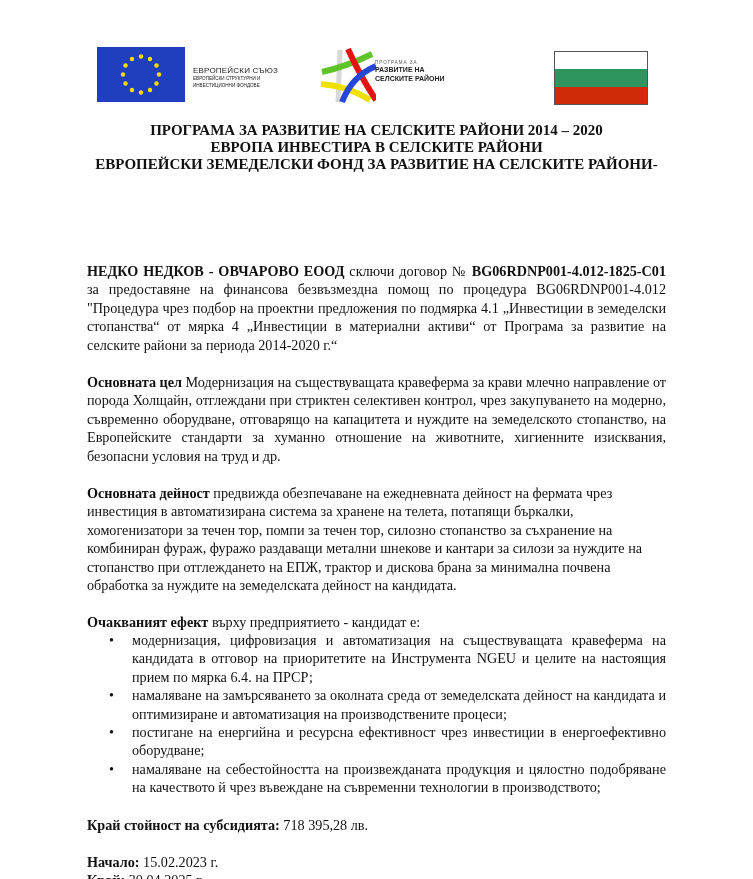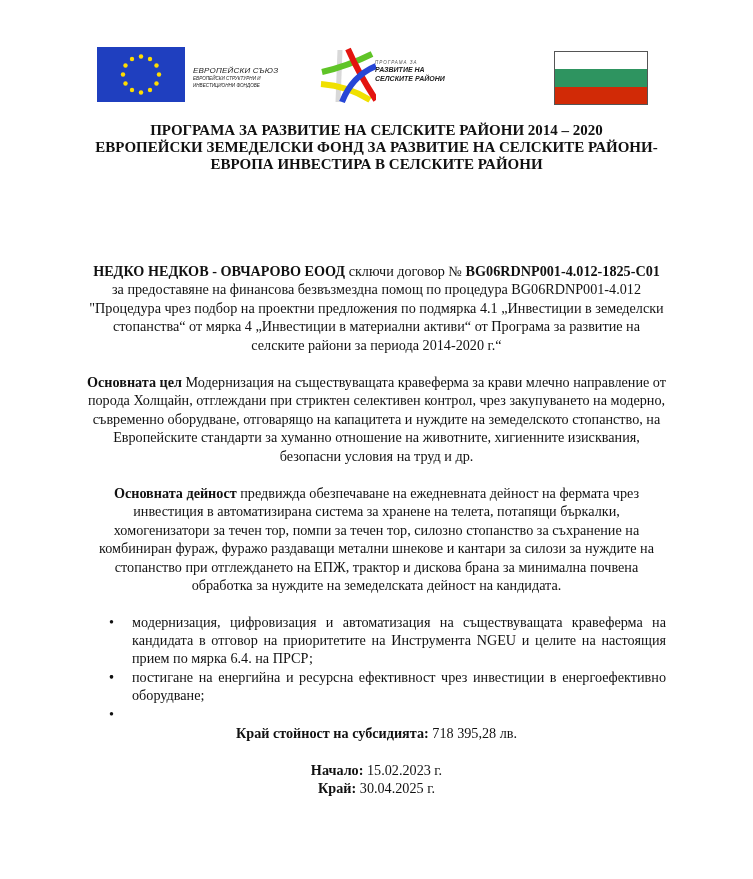--- a/index.html
+++ b/index.html
@@ -1,32 +1,32 @@
 <!DOCTYPE html>
 <html><head>
 <meta charset="utf-8">
 <style>
   html, body { margin: 0; padding: 0; background: #ffffff; }
   body { width: 753px; height: 879px; position: relative; overflow: hidden;
          font-family: "Liberation Serif", "DejaVu Serif", serif; color: #111; }
-  .logos { position: absolute; top: 40px; left: 0; width: 753px; height: 75px; font-style: italic; }
+  .logos { position: absolute; top: 40px; left: 0; width: 753px; height: 75px; }
   .eu-flag { position: absolute; left: 97px; top: 7px; width: 88px; height: 55px; background: #1f3fbf; }
   .eu-flag svg { width: 100%; height: 100%; display: block; }
   .eu-text { position: absolute; left: 193px; top: 26px; font-family: "Liberation Sans", sans-serif; color: #222; }
   .eu-text .t1 { font-size: 8px; letter-spacing: 0.2px; }
   .eu-text .t2 { font-size: 4.6px; line-height: 6px; margin-top: 1px; }
   .prdp-logo { position: absolute; left: 318px; top: 6px; width: 58px; height: 58px; }
   .prdp-text { position: absolute; left: 375px; top: 20px; font-family: "Liberation Sans", sans-serif; color: #222; }
   .prdp-text .p1 { font-size: 4.5px; letter-spacing: 1px; color: #555; }
   .prdp-text .p2 { font-size: 7px; font-weight: bold; line-height: 9px; }
   .bg-flag { position: absolute; left: 554px; top: 11px; width: 94px; height: 54px; border: 1px solid #555; box-sizing: border-box; display: flex; flex-direction: column; }
   .bg-flag div { flex: 1; }
   .heading { position: absolute; top: 122px; left: 0; width: 753px; text-align: center; font-weight: bold; font-size: 15px; line-height: 17px; }
   .content { position: absolute; left: 87px; top: 222px; width: 579px; font-size: 14.2px; line-height: 18.4px; margin-top: 40px; }
-  .content p { margin: 0; text-align: center; }
+  .content p { margin: 0; }
   .justify { text-align: justify; }
   .gap1 { height: 19px; }
   .gap2 { height: 18px; }
   ul.effects { list-style: none; margin: 0; padding: 0; }
   ul.effects li { position: relative; padding-left: 45px; text-align: justify; }
   ul.effects li .bullet { position: absolute; left: 22px; top: 0; }
   b { font-weight: bold; }
 </style>
 </head>
 <body>
@@ -74,42 +74,43 @@
 
   <div class="bg-flag">
     <div style="background:#ffffff;"></div>
     <div style="background:#2e9460;"></div>
     <div style="background:#d12a06;"></div>
   </div>
 </div>
 
 <div class="heading">
   <div>ПРОГРАМА ЗА РАЗВИТИЕ НА СЕЛСКИТЕ РАЙОНИ 2014 – 2020</div>
+  <div>ЕВРОПА ИНВЕСТИРА В СЕЛСКИТЕ РАЙОНИ</div>
   <div>ЕВРОПЕЙСКИ ЗЕМЕДЕЛСКИ ФОНД ЗА РАЗВИТИЕ НА СЕЛСКИТЕ РАЙОНИ-</div>
-  <div>ЕВРОПА ИНВЕСТИРА В СЕЛСКИТЕ РАЙОНИ</div>
 </div>
 
 <div class="content">
   <p class="justify"><b>НЕДКО НЕДКОВ - ОВЧАРОВО ЕООД</b><span> сключи договор № </span><b>BG06RDNP001-4.012-1825-C01</b><span> за предоставяне на финансова безвъзмездна помощ по процедура BG06RDNP001-4.012 "Процедура чрез подбор на проектни предложения по подмярка 4.1 „Инвестиции в земеделски стопанства“ от мярка 4 „Инвестиции в материални активи“ от Програма за развитие на селските райони за периода 2014-2020 г.“</span></p>
 
   <div class="gap1"></div>
 
   <p class="justify"><b>Основната цел</b><span> Модернизация на съществуващата кравеферма за крави млечно направление от порода Холщайн, отглеждани при стриктен селективен контрол, чрез закупуването на модерно, съвременно оборудване, отговарящо на капацитета и нуждите на земеделското стопанство, на Европейските стандарти за хуманно отношение на животните, хигиенните изисквания, безопасни условия на труд и др.</span></p>
 
   <div class="gap1"></div>
 
   <p><b>Основната дейност</b><span> предвижда обезпечаване на ежедневната дейност на фермата чрез инвестиция в автоматизирана система за хранене на телета, потапящи бъркалки, хомогенизатори за течен тор, помпи за течен тор, силозно стопанство за съхранение на комбиниран фураж, фуражо раздаващи метални шнекове и кантари за силози за нуждите на стопанство при отглеждането на ЕПЖ, трактор и дискова брана за минимална почвена обработка за нуждите на земеделската дейност на кандидата.</span></p>
 
   <div class="gap2"></div>
 
+  <p><b>Очакваният ефект</b><span> върху предприятието - кандидат е:</span></p>
   <ul class="effects">
     <li><span class="bullet">•</span><span>модернизация, цифровизация и автоматизация на съществуващата кравеферма на кандидата в отговор на приоритетите на Инструмента NGEU и целите на настоящия прием по мярка 6.4. на ПРСР;</span></li>
-    <li><span class="bullet">•</span></li>
+    <li><span class="bullet">•</span><span>намаляване на замърсяването за околната среда от земеделската дейност на кандидата и оптимизиране и автоматизация на производствените процеси;</span></li>
     <li><span class="bullet">•</span><span>постигане на енергийна и ресурсна ефективност чрез инвестиции в енергоефективно оборудване;</span></li>
-    <li><span class="bullet">•</span></li>
+    <li><span class="bullet">•</span><span>намаляване на себестойността на произвежданата продукция и цялостно подобряване на качеството й чрез въвеждане на съвременни технологии в производството;</span></li>
   </ul>
 
   <div class="gap1"></div>
 
   <p><b>Край стойност на субсидията:</b><span> 718 395,28 лв.</span></p>
 
   <div class="gap1"></div>
 
   <p><b>Начало:</b><span> 15.02.2023 г.</span></p>
   <p><b>Край:</b><span> 30.04.2025 г.</span></p>

